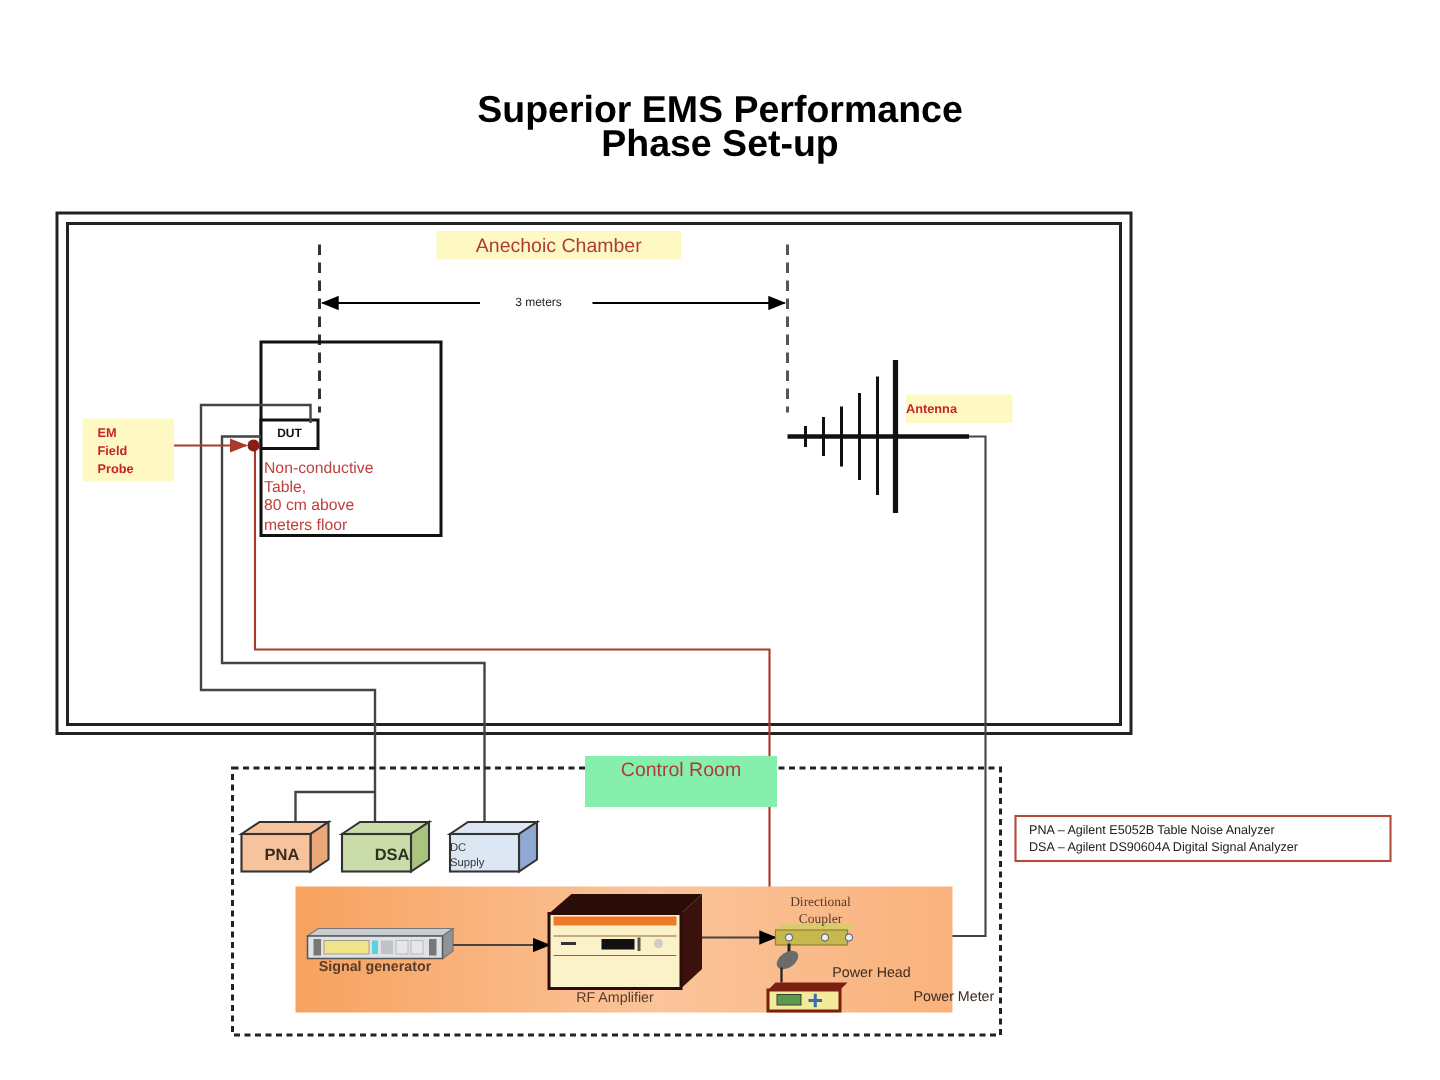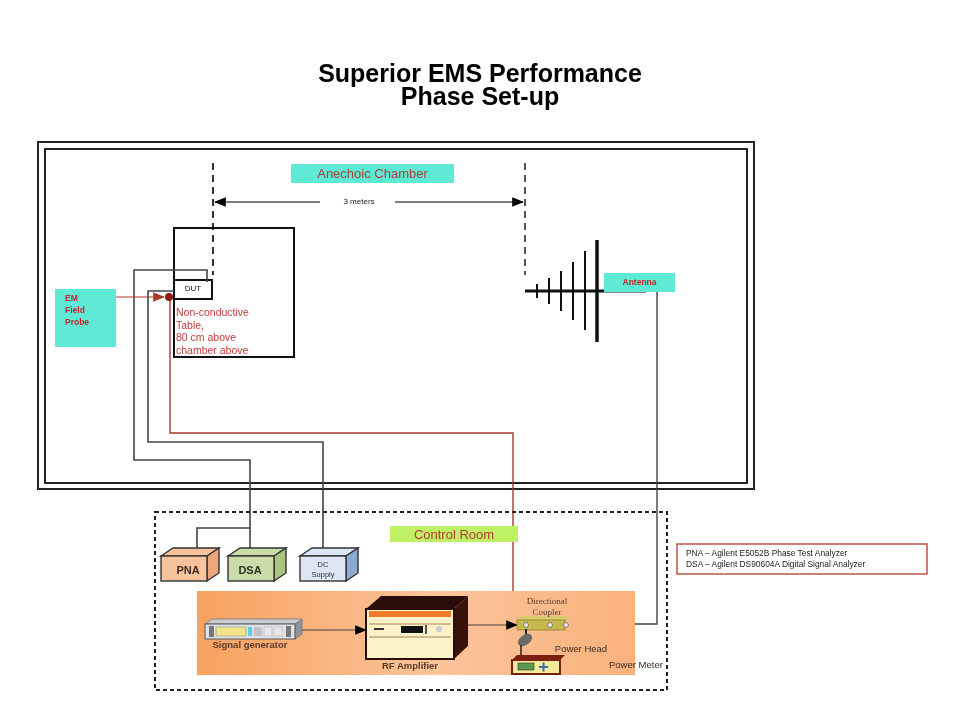--- a/index.html
+++ b/index.html
@@ -4,21 +4,21 @@
 <style>
   html, body { margin: 0; padding: 0; background: #ffffff; }
   body { width: 960px; height: 720px; position: relative; overflow: hidden;
          font-family: "Liberation Sans", sans-serif; }
   .title { position: absolute; left: 0; width: 960px; text-align: center;
            font-weight: bold; font-size: 25px; color: #000; line-height: 31px; }
   .t1 { top: 58px; }
   .t2 { top: 81px; }
   svg#diagram { position: absolute; left: 0; top: 0; }
   .lbl { position: absolute; font-family: "Liberation Sans", sans-serif; }
-  .tag-bg { background: #5eead4; margin-top: 10px; }
+  .tag-bg { background: #fef9c3; }
   .red { color: #c8232c; }
   .dred { color: #b03a3a; }
 </style>
 </head>
 <body>
 
 <div class="title t1">Superior EMS Performance</div>
 <div class="title t2">Phase Set-up</div>
 
 <svg id="diagram" width="960" height="720" viewBox="0 0 960 720">
@@ -142,51 +142,51 @@
     <line x1="539" y1="667" x2="548" y2="667" stroke="#3a6ab0" stroke-width="2"></line>
     <line x1="543.5" y1="662.5" x2="543.5" y2="671.5" stroke="#3a6ab0" stroke-width="2"></line>
   </g>
 
   <rect x="677" y="544" width="250" height="30" fill="#fff" stroke="#b54a3a" stroke-width="1.4"></rect>
 </svg>
 
 <div class="lbl tag-bg dred" style="left:291px; top:154px; width:163px; height:19px; font-size:13px; line-height:19px; text-align:center;">Anechoic Chamber</div>
 <div class="lbl" style="left:323px; top:196px; width:72px; font-size:8px; line-height:12px; text-align:center; color:#222;">3 meters</div>
 
-<div class="lbl" style="left:176px; top:283px; width:34px; font-size:8px; font-weight:normal; line-height:12px; text-align:center; color:#111;">DUT</div>
+<div class="lbl" style="left:176px; top:283px; width:34px; font-size:8px; font-weight:bold; line-height:12px; text-align:center; color:#111;">DUT</div>
 
 <div class="lbl dred" style="left:176px; top:306px; width:116px; font-size:10.5px; line-height:12.5px; text-align:left; color:#c0403c;">
   <div>Non-conductive</div>
   <div>Table,</div>
   <div>80 cm above</div>
-  <div>chamber above</div>
+  <div>meters floor</div>
 </div>
 
-<div class="lbl tag-bg red" style="left:55px; top:279px; width:61px; height:58px; font-size:8.5px; font-weight:bold; line-height:12px; padding:3px 0 0 10px; box-sizing:border-box;">
+<div class="lbl tag-bg red" style="left:55px; top:279px; width:61px; height:42px; font-size:8.5px; font-weight:bold; line-height:12px; padding:3px 0 0 10px; box-sizing:border-box;">
   <div>EM</div>
   <div>Field</div>
   <div>Probe</div>
 </div>
 
-<div class="lbl tag-bg red" style="left:604px; top:263px; width:71px; height:19px; font-size:8.5px; font-weight:bold; line-height:19px; text-align:center;">Antenna</div>
+<div class="lbl tag-bg red" style="left:604px; top:263px; width:71px; height:19px; font-size:8.5px; font-weight:bold; line-height:19px; text-align:left;">Antenna</div>
 
-<div class="lbl dred" style="left:390px; top:526px; width:128px; height:16px; font-size:13px; line-height:17px; text-align:center; background:#bef264;">Control Room</div>
+<div class="lbl dred" style="left:390px; top:504px; width:128px; height:34px; font-size:13px; line-height:17px; text-align:center; background:#86efac;">Control Room</div>
 
 <div class="lbl" style="left:160px; top:561px; width:56px; font-size:11px; font-weight:bold; line-height:18px; text-align:center; color:#3b2a22;">PNA</div>
-<div class="lbl" style="left:227px; top:561px; width:46px; font-size:11px; font-weight:bold; line-height:18px; text-align:center; color:#2b3322;">DSA</div>
-<div class="lbl" style="left:300px; top:560px; width:46px; font-size:7.5px; line-height:10px; text-align:center; color:#333;">
+<div class="lbl" style="left:227px; top:561px; width:46px; font-size:11px; font-weight:bold; line-height:18px; text-align:right; color:#2b3322;">DSA</div>
+<div class="lbl" style="left:300px; top:560px; width:46px; font-size:7.5px; line-height:10px; color:#333;">
   <div>DC</div>
   <div>Supply</div>
 </div>
 
 <div class="lbl" style="left:200px; top:638px; width:100px; font-size:9.5px; font-weight:bold; line-height:13px; text-align:center; color:#5a3a2a;">Signal generator</div>
-<div class="lbl" style="left:365px; top:659px; width:90px; font-size:9.5px; line-height:13px; text-align:center; color:#5a3a2a;font-weight:bold;">RF Amplifier</div>
+<div class="lbl" style="left:365px; top:659px; width:90px; font-size:9.5px; line-height:13px; text-align:center; color:#5a3a2a;">RF Amplifier</div>
 <div class="lbl" style="left:510px; top:596px; width:74px; font-size:9px; line-height:11px; text-align:center; color:#5a3a2a;font-family:Liberation Serif, serif;">
   <div>Directional</div>
   <div>Coupler</div>
 </div>
 <div class="lbl" style="left:541px; top:642px; width:80px; font-size:9.5px; line-height:13px; color:#3a2a22;text-align:center;">Power Head</div>
 <div class="lbl" style="left:565px; top:658px; width:80px; font-size:9.5px; line-height:13px; color:#3a2a22;padding-left:44px;">Power Meter</div>
 
 <div class="lbl" style="left:686px; top:548px; width:240px; font-size:8.4px; line-height:11px; color:#222;">
-  <div>PNA – Agilent  E5052B Phase Test Analyzer</div>
+  <div>PNA – Agilent  E5052B Table Noise Analyzer</div>
   <div>DSA – Agilent  DS90604A Digital Signal Analyzer</div>
 </div>
 
 </body></html>

